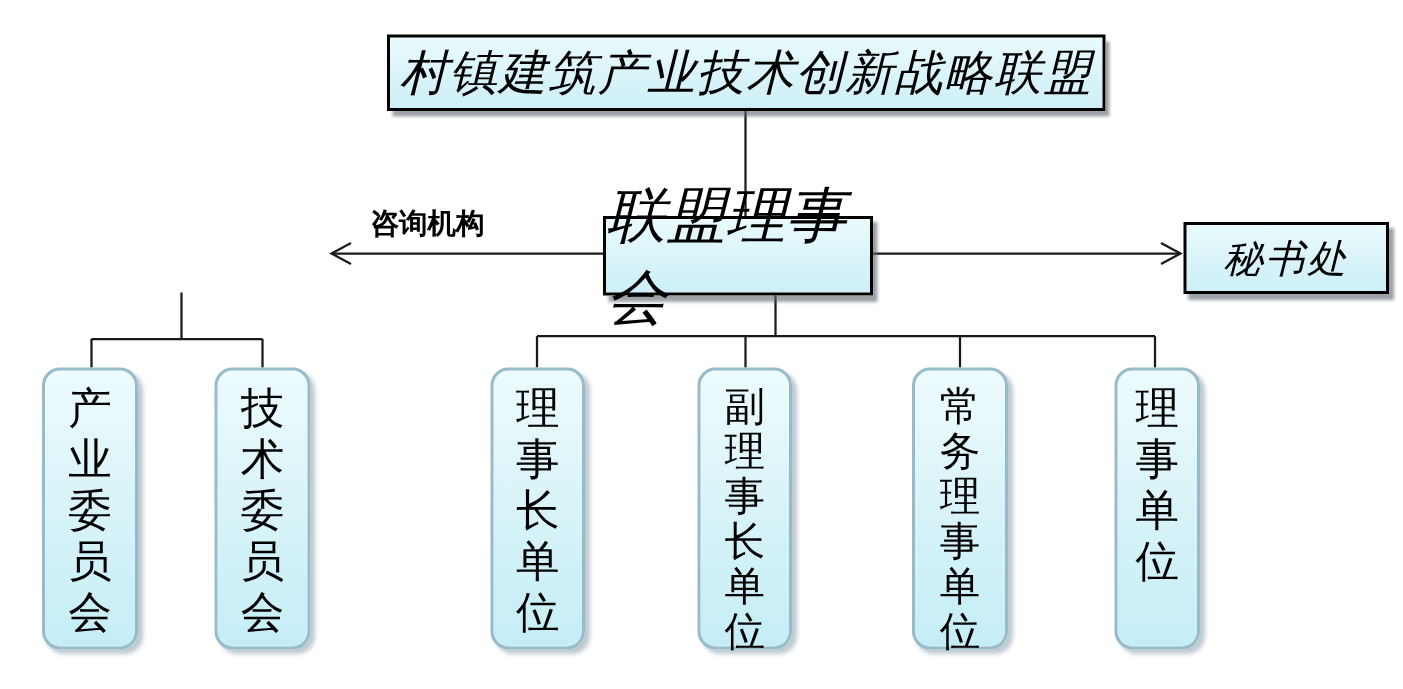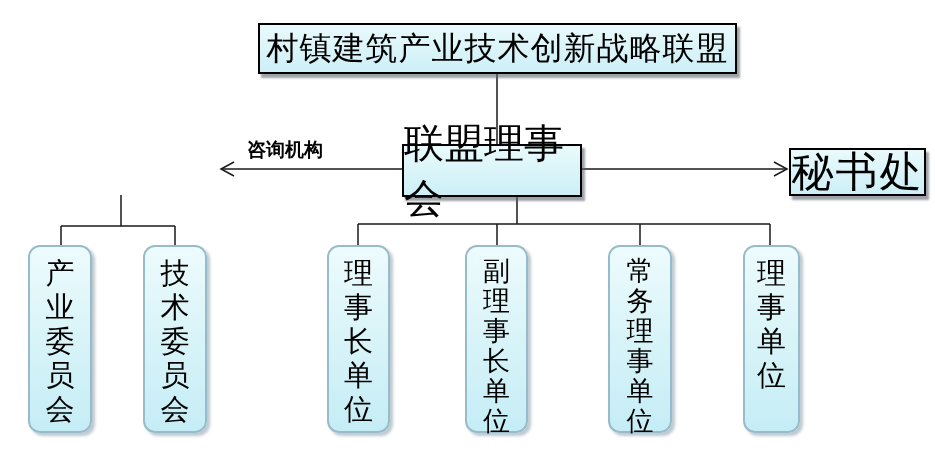--- a/index.html
+++ b/index.html
@@ -26,20 +26,21 @@
     box-sizing: border-box;
     display: flex;
     align-items: center;
     justify-content: center;
     color: #000000;
   }
   .rect {
     border: 2px solid #000000;
     background: linear-gradient(180deg, #e9fafc 0%, #d9f4f9 55%, #cdeff7 100%);
     box-shadow: 3px 4px 2px rgba(90, 100, 110, 0.6);
+    font-style: italic;
   }
   .round {
     border: 2px solid #98bbca;
     border-radius: 12px;
     background: linear-gradient(180deg, #edfbfd 0%, #dcf5f9 40%, #c5edf6 100%);
     box-shadow: 3px 3px 3px rgba(110, 135, 150, 0.45);
   }
   .vbox {
     flex-direction: column;
     justify-content: flex-start;
@@ -65,21 +66,21 @@
   .node-expert {
     left: 28px; top: 145px; width: 191px; height: 50px;
     font-size: 33px;
   }
   .node-council {
     left: 402px; top: 144px; width: 180px; height: 53px;
     font-size: 40px;
   }
   .node-secretariat {
     left: 789px; top: 148px; width: 137px; height: 48px;
-    font-size: 42px; letter-spacing: 2px;
+    font-size: 26px; letter-spacing: 2px;
   }
   .node-industry   { left: 28px;  top: 245px; width: 64px; height: 188px; }
   .node-tech       { left: 143px; top: 245px; width: 64px; height: 188px; }
   .node-chairman   { left: 327px; top: 245px; width: 63px; height: 188px; }
   .node-vice       { left: 465px; top: 245px; width: 63px; height: 188px; }
   .node-standing   { left: 608px; top: 245px; width: 64px; height: 188px; }
   .node-director   { left: 743px; top: 245px; width: 57px; height: 188px; }
   .edge-label {
     position: absolute;
     width: 120px;

